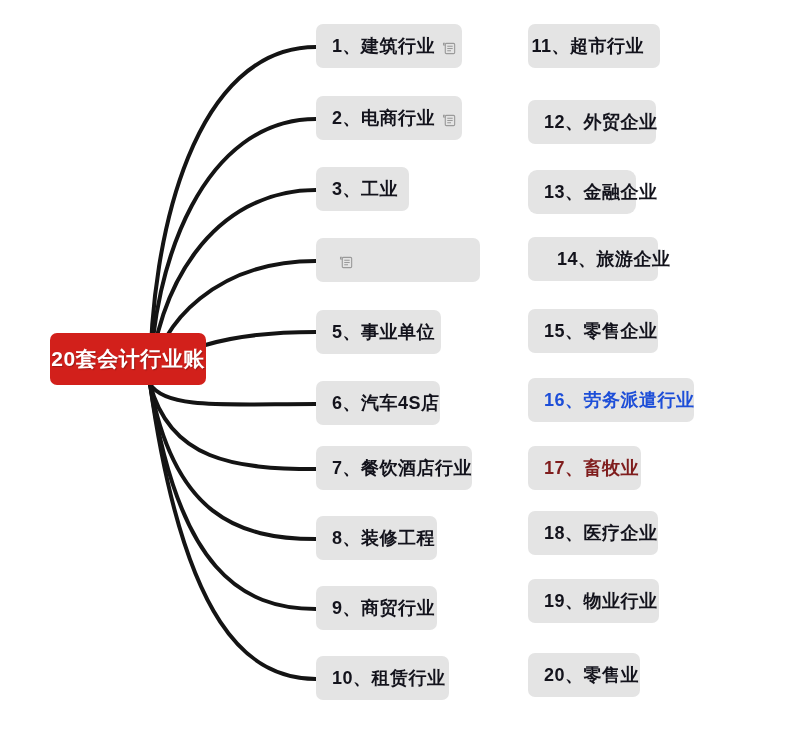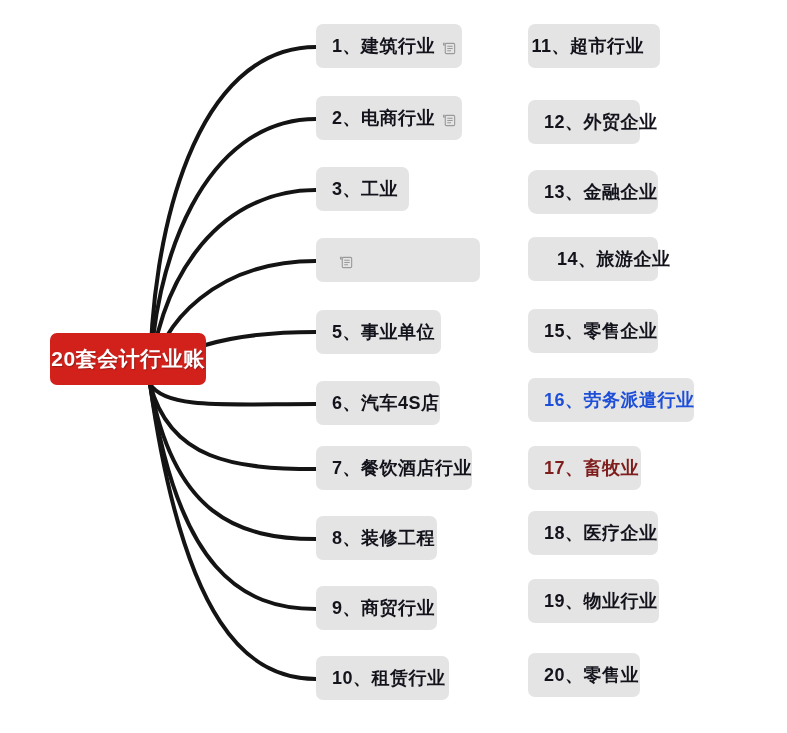--- a/index.html
+++ b/index.html
@@ -150,24 +150,24 @@
       </div>
       <div class="node" style="left: 316px; top: 586px; width: 121px; background: rgb(228, 228, 228); color: rgb(19, 19, 28);">
         <span class="label">9、商贸行业</span>
       </div>
       <div class="node" style="left: 316px; top: 656px; width: 133px; background: rgb(228, 228, 228); color: rgb(19, 19, 28);">
         <span class="label">10、租赁行业</span>
       </div>
       <div class="node" style="left: 528px; top: 24px; width: 132px; background: rgb(228, 228, 228); color: rgb(19, 19, 28); justify-content: flex-end;">
         <span class="label">11、超市行业</span>
       </div>
-      <div class="node" style="left: 528px; top: 100px; width: 112px; background: rgb(228, 228, 228); color: rgb(19, 19, 28);">
+      <div class="node" style="left: 528px; top: 100px; width: 128px; background: rgb(228, 228, 228); color: rgb(19, 19, 28);">
         <span class="label">12、外贸企业</span>
       </div>
-      <div class="node" style="left: 528px; top: 170px; width: 130px; background: rgb(228, 228, 228); color: rgb(19, 19, 28); border-radius: 9px;">
+      <div class="node" style="left: 528px; top: 170px; width: 108px; background: rgb(228, 228, 228); color: rgb(19, 19, 28); border-radius: 9px;">
         <span class="label">13、金融企业</span>
       </div>
       <div class="node" style="left: 528px; top: 237px; width: 130px; background: rgb(228, 228, 228); color: rgb(19, 19, 28); padding-left: 29px;">
         <span class="label">14、旅游企业</span>
       </div>
       <div class="node" style="left: 528px; top: 309px; width: 130px; background: rgb(228, 228, 228); color: rgb(19, 19, 28);">
         <span class="label">15、零售企业</span>
       </div>
       <div class="node" style="left: 528px; top: 378px; width: 166px; background: rgb(228, 228, 228); color: #1d4ed8;">
         <span class="label">16、劳务派遣行业</span>

